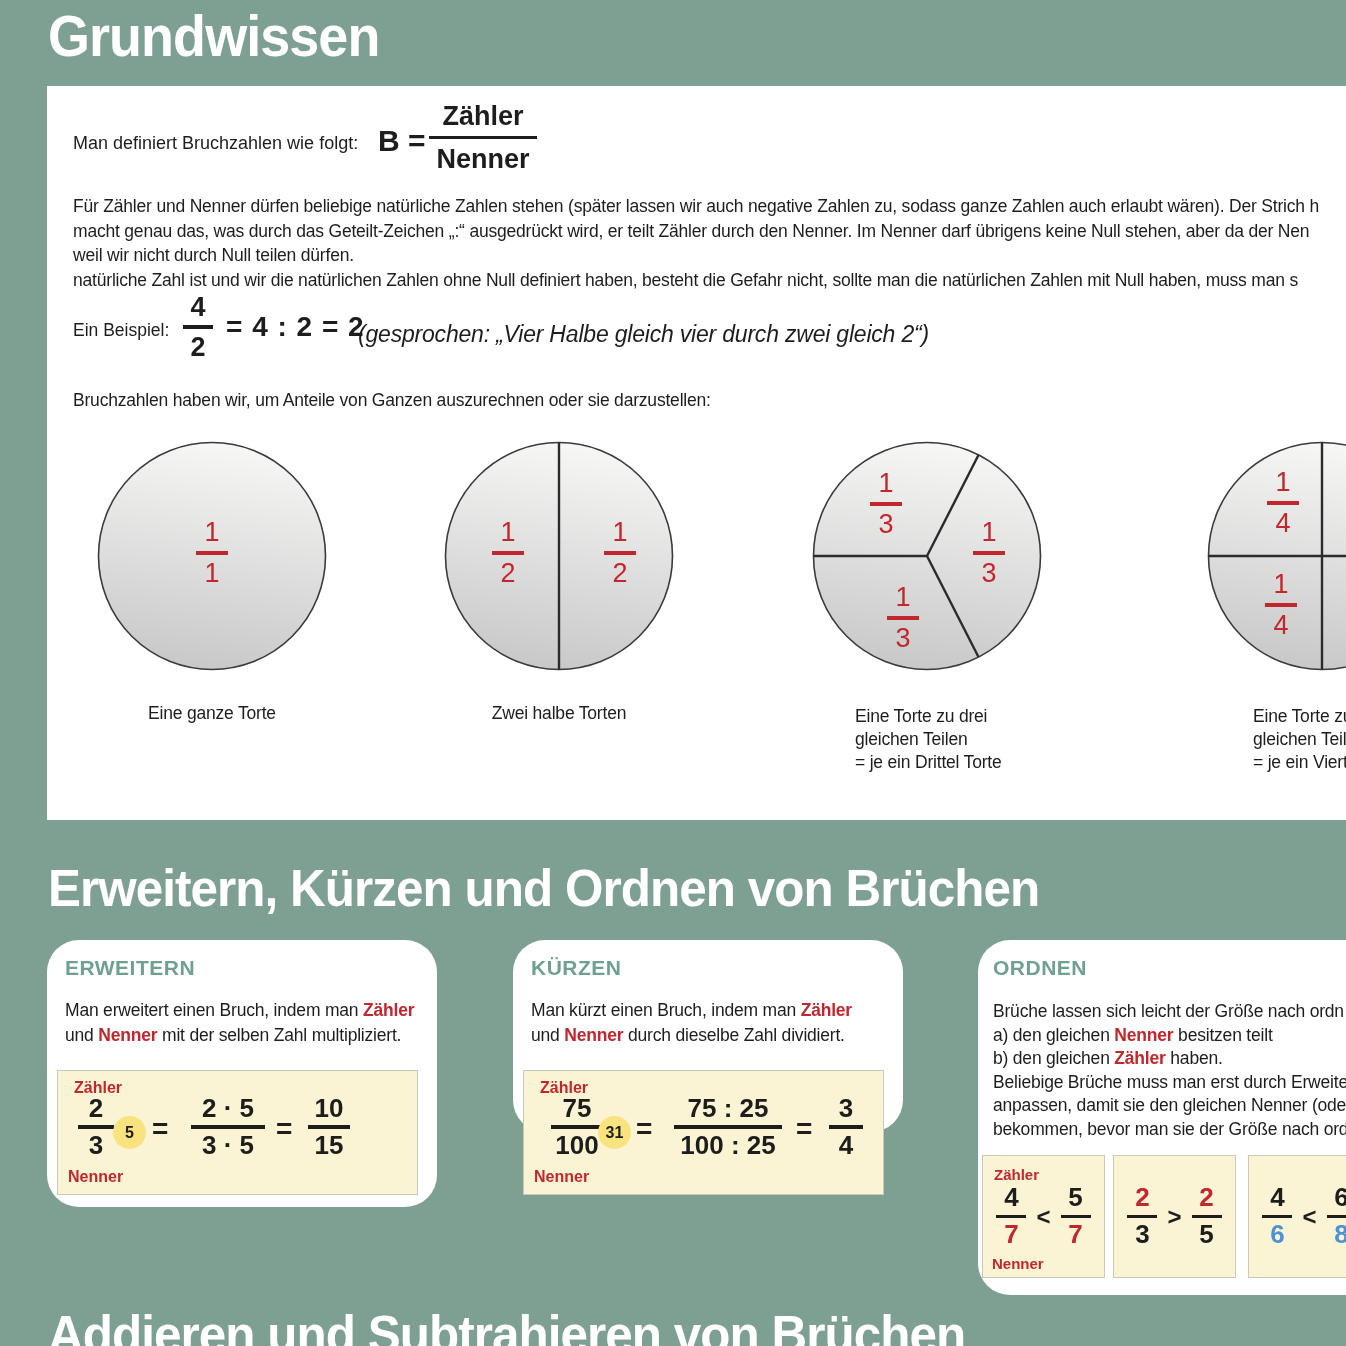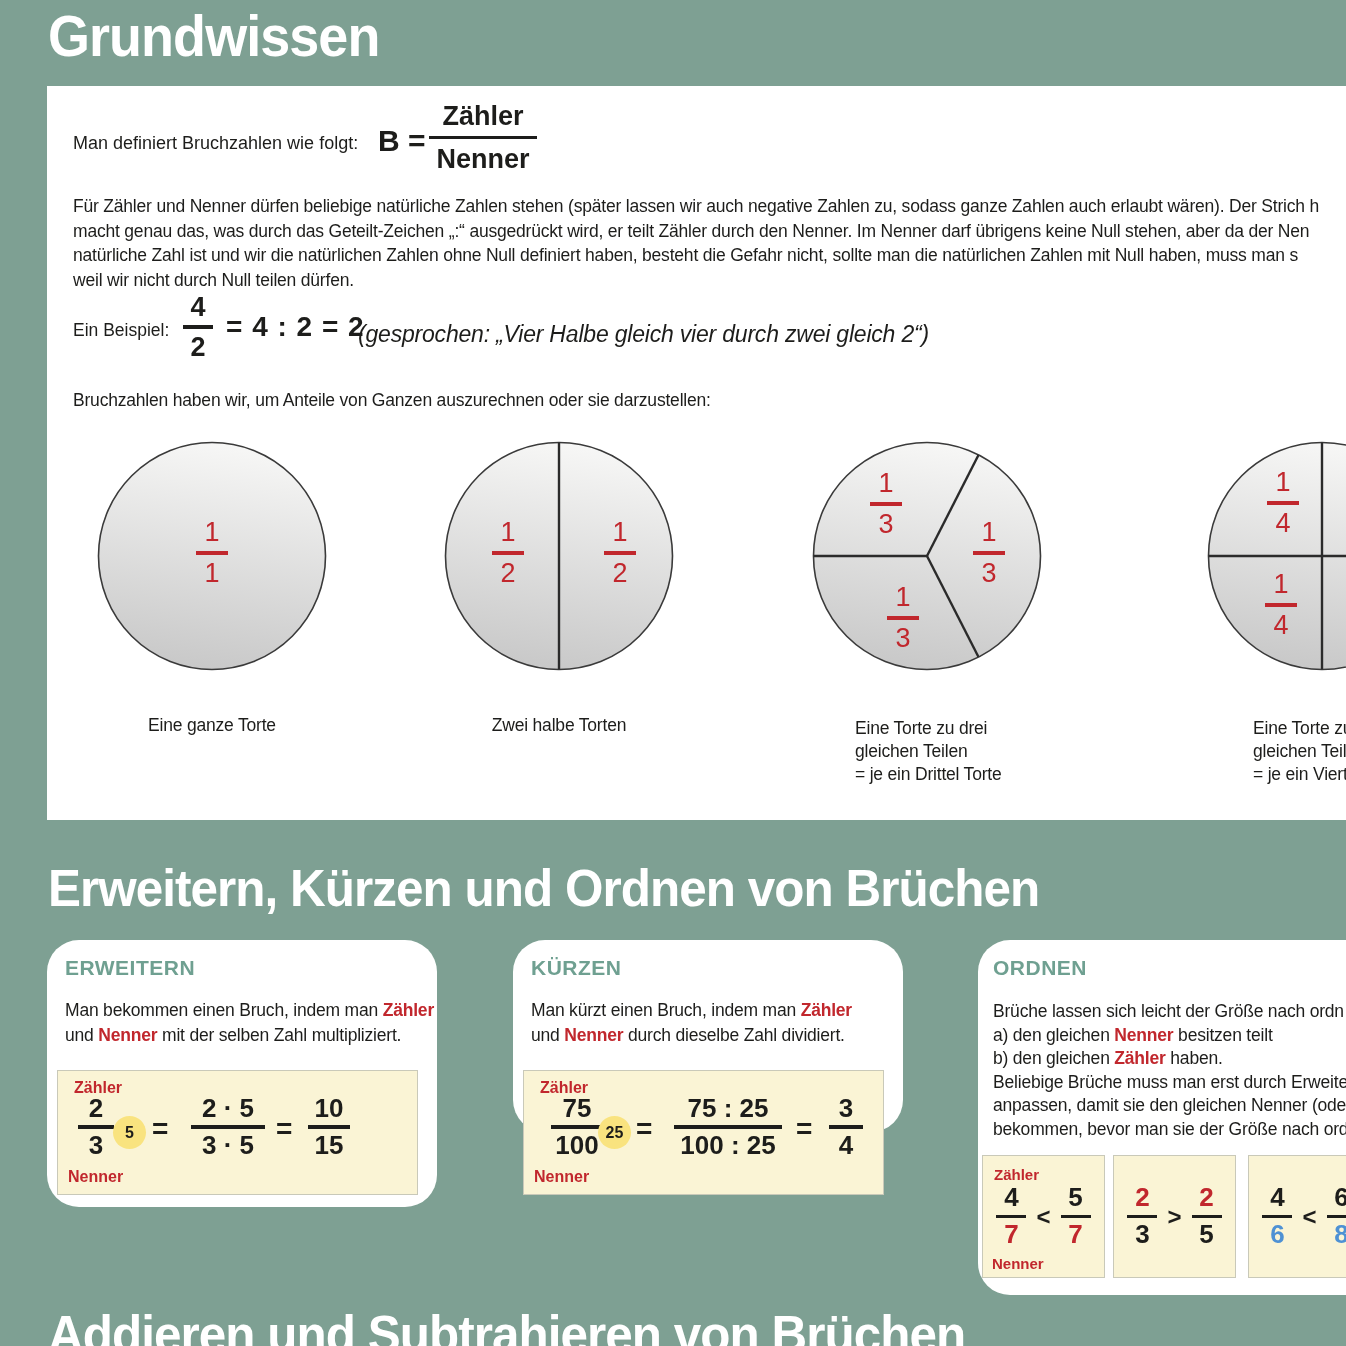--- a/index.html
+++ b/index.html
@@ -39,21 +39,21 @@
   .example-label{position:absolute;left:73px;top:320px;font-size:17.5px;white-space:nowrap;}
   .frac-example{position:absolute;left:180px;top:293px;width:36px;font-size:27px;}
   .frac-example .bar{width:30px;height:3.5px;margin:4px 0;}
   .example-eq{position:absolute;left:226px;top:311px;font-size:28px;font-weight:700;letter-spacing:1px;white-space:nowrap;}
   .example-spoken{position:absolute;left:358px;top:321px;font-size:23px;white-space:nowrap;letter-spacing:-.2px;font-style:italic;}
   .pies-intro{position:absolute;left:73px;top:390px;font-size:17.5px;white-space:nowrap;letter-spacing:-.2px;}
   
   .pie-svg{position:absolute;width:230px;height:230px;top:441px;}
   .pie-frac{position:absolute;width:44px;color:var(--red);font-size:27px;text-align:center;}
   .pie-frac .bar{width:32px;height:4px;margin:3px 0;background:var(--red);}
-  .pie-caption{position:absolute;font-size:17.5px;line-height:23px;letter-spacing:-.2px;margin-top:12px;}
+  .pie-caption{position:absolute;font-size:17.5px;line-height:23px;letter-spacing:-.2px;}
   .pie-caption.center{text-align:center;width:230px;}
   .pie-caption div{white-space:nowrap;}
   
   .card-h{position:absolute;left:18px;top:16px;margin:0;font-size:21px;font-weight:700;color:var(--teal);letter-spacing:.5px;white-space:nowrap;}
   .card-body{position:absolute;left:18px;top:58px;font-size:17.5px;line-height:24.5px;letter-spacing:-.2px;}
   .card-body div{white-space:nowrap;}
   .seg-red{color:var(--red);font-weight:700;}
   
   .eqbox{position:absolute;left:10px;top:130px;width:361px;height:125px;background:var(--cream);border:1px solid var(--cream-border);box-sizing:border-box;}
   .eq-lbl{position:absolute;font-size:16px;font-weight:700;color:var(--red);white-space:nowrap;}
@@ -86,22 +86,22 @@
   <div class="formula-lhs">B =</div>
   <div class="frac frac-formula">
     <span>Zähler</span>
     <span class="bar"></span>
     <span>Nenner</span>
   </div>
 
   <div class="para">
     <div class="nowrap">Für Zähler und Nenner dürfen beliebige natürliche Zahlen stehen (später lassen wir auch negative Zahlen zu, sodass ganze Zahlen auch erlaubt wären). Der Strich h</div>
     <div class="nowrap">macht genau das, was durch das Geteilt-Zeichen „:“ ausgedrückt wird, er teilt Zähler durch den Nenner. Im Nenner darf übrigens keine Null stehen, aber da der Nen</div>
+    <div class="nowrap">weil wir nicht durch Null teilen dürfen.</div>
     <div class="nowrap">natürliche Zahl ist und wir die natürlichen Zahlen ohne Null definiert haben, besteht die Gefahr nicht, sollte man die natürlichen Zahlen mit Null haben, muss man s</div>
-    <div class="nowrap">weil wir nicht durch Null teilen dürfen.</div>
   </div>
 
   <div class="example-label">Ein Beispiel:</div>
   <div class="frac frac-example">
     <span>4</span>
     <span class="bar"></span>
     <span>2</span>
   </div>
   <div class="example-eq">= 4 : 2 = 2</div>
   <div class="example-spoken">(gesprochen: „Vier Halbe gleich vier durch zwei gleich 2“)</div>
@@ -206,21 +206,21 @@
     <div class="nowrap">Eine Torte zu vier</div>
     <div class="nowrap">gleichen Teilen</div>
     <div class="nowrap">= je ein Viertel Torte</div>
   </div>
 
   <h2 class="h-section" style="left:48px;top:858px">Erweitern, Kürzen und Ordnen von Brüchen</h2>
 
   <section class="card" style="left:47px;top:940px;width:390px;height:267px">
     <h3 class="card-h">ERWEITERN</h3>
     <div class="card-body">
-      <div><span>Man bekommen einen Bruch, indem man </span><span class="seg-red">Zähler</span></div>
+      <div><span>Man erweitert einen Bruch, indem man </span><span class="seg-red">Zähler</span></div>
       <div><span>und </span><span class="seg-red">Nenner</span><span> mit der selben Zahl multipliziert.</span></div>
     </div>
     <div class="eqbox">
       <span class="eq-lbl" style="left:16px;top:8px">Zähler</span>
       <div class="frac eq-frac" style="left:18px;width:40px">
         <span>2</span>
           <span class="bar" style="width:36px"></span>
           <span>3</span>
       </div>
       <div class="badge" style="left:55px;top:45px">5</div>
@@ -246,21 +246,21 @@
       <div><span>Man kürzt einen Bruch, indem man </span><span class="seg-red">Zähler</span></div>
       <div><span>und </span><span class="seg-red">Nenner</span><span> durch dieselbe Zahl dividiert.</span></div>
     </div>
     <div class="eqbox">
       <span class="eq-lbl" style="left:16px;top:8px">Zähler</span>
       <div class="frac eq-frac" style="left:24px;width:58px">
         <span>75</span>
           <span class="bar" style="width:52px"></span>
           <span>100</span>
       </div>
-      <div class="badge" style="left:74px;top:45px">25</div>
+      <div class="badge" style="left:74px;top:45px">31</div>
       <span class="eq-sign" style="left:112px">=</span>
       <div class="frac eq-frac" style="left:148px;width:112px">
         <span>75 : 25</span>
           <span class="bar" style="width:108px"></span>
           <span>100 : 25</span>
       </div>
       <span class="eq-sign" style="left:272px">=</span>
       <div class="frac eq-frac" style="left:302px;width:40px">
         <span>3</span>
           <span class="bar" style="width:34px"></span>

